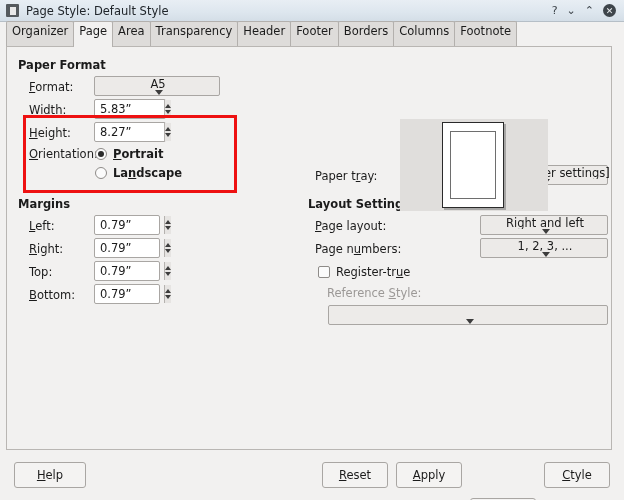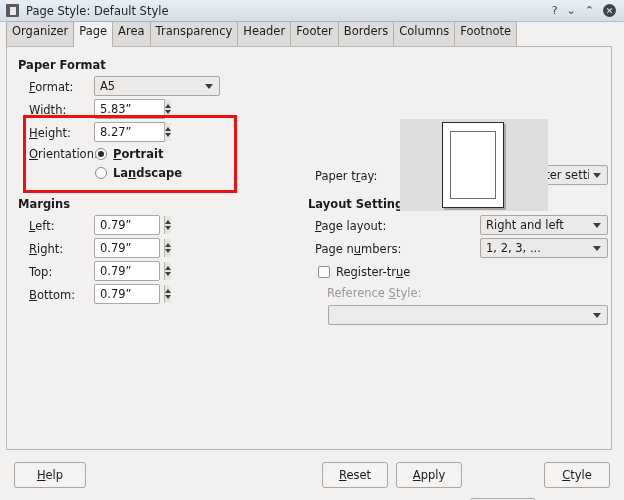--- a/index.html
+++ b/index.html
@@ -58,21 +58,21 @@
 
   .grouptitle { position: absolute; font-weight: bold; font-size: 11.5px; }
   .lbl { position: absolute; font-size: 11.5px; white-space: nowrap; }
   .lbl.dim { color: #9b9896; }
   u { text-decoration: underline; }
 
   
   .combo {
     position: absolute; height: 20px; background: #eceae8;
     border: 1px solid #a9a6a3; border-radius: 2px;
-    display: flex; align-items: center; padding: 0 3px 0 5px; font-size: 11.5px;
+    display: flex; align-items: center; padding: 0 3px 0 5px; font-size: 11.5px; flex-direction: column;
   }
   .combo .val { flex: 1; overflow: hidden; white-space: nowrap; }
   .combo .arrow {
     width: 0; height: 0; margin-left: 4px; margin-right: 3px;
     border-left: 4px solid transparent; border-right: 4px solid transparent;
     border-top: 5px solid #3c3c3c;
   }
   .combo.flat { background: #edebe9; }
 
   .spin {

